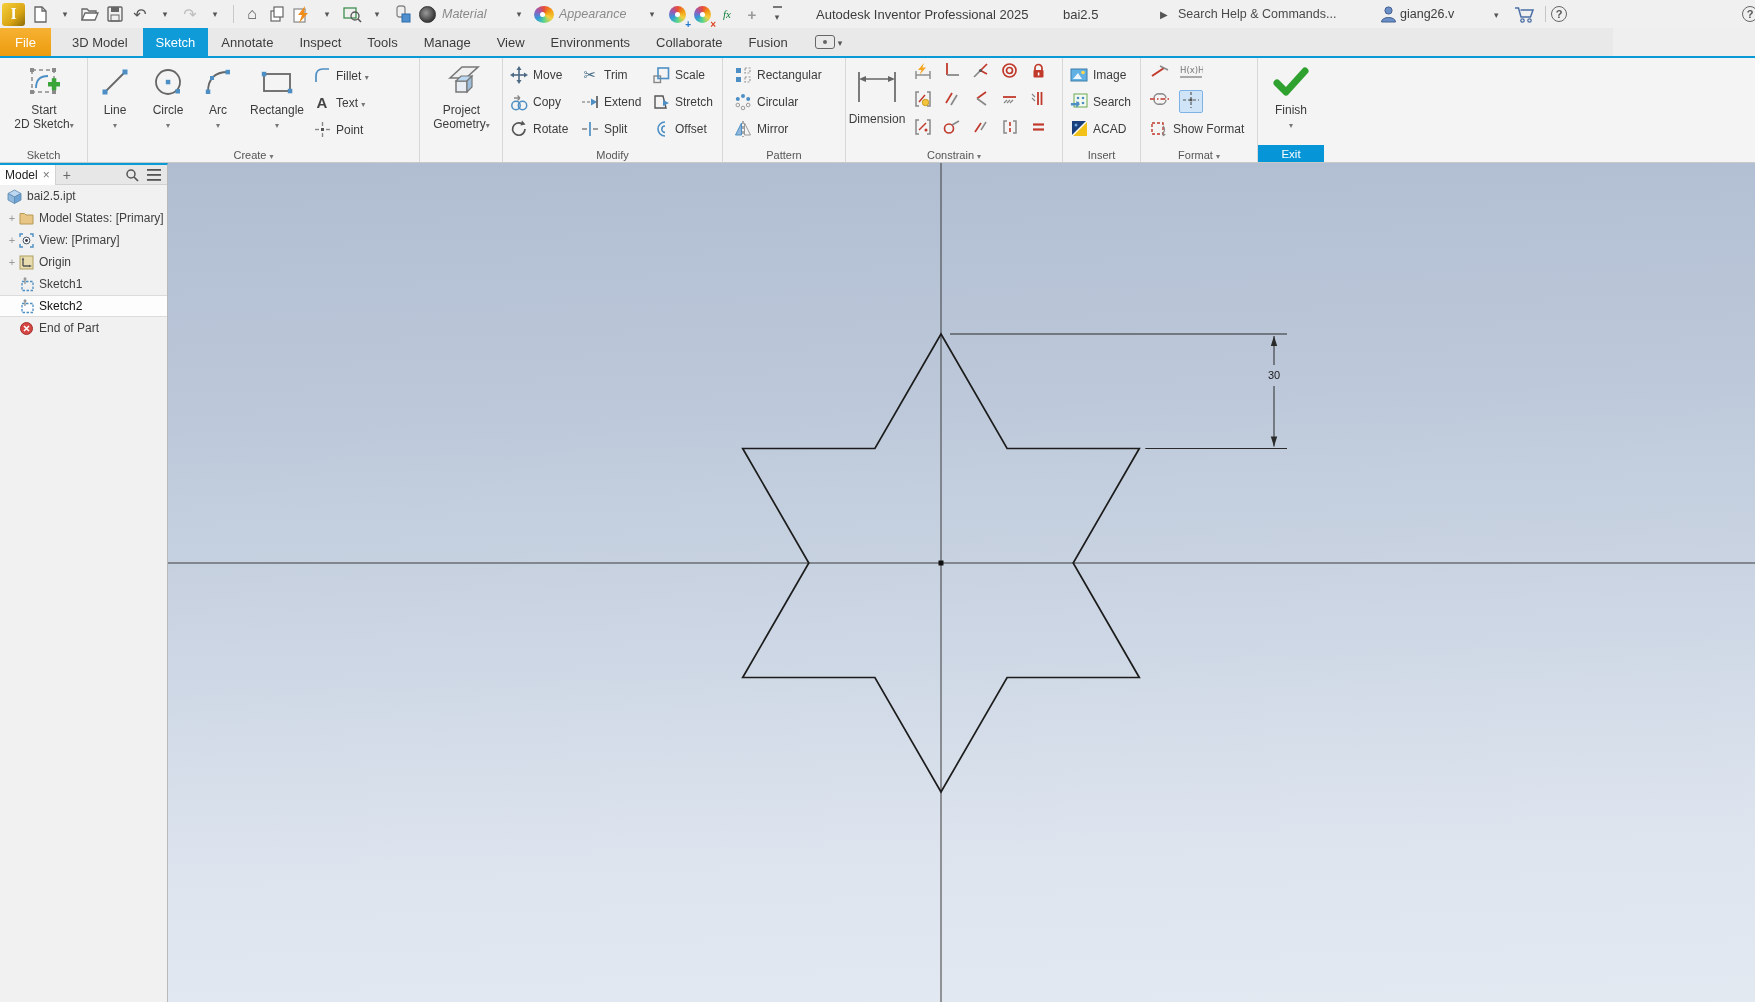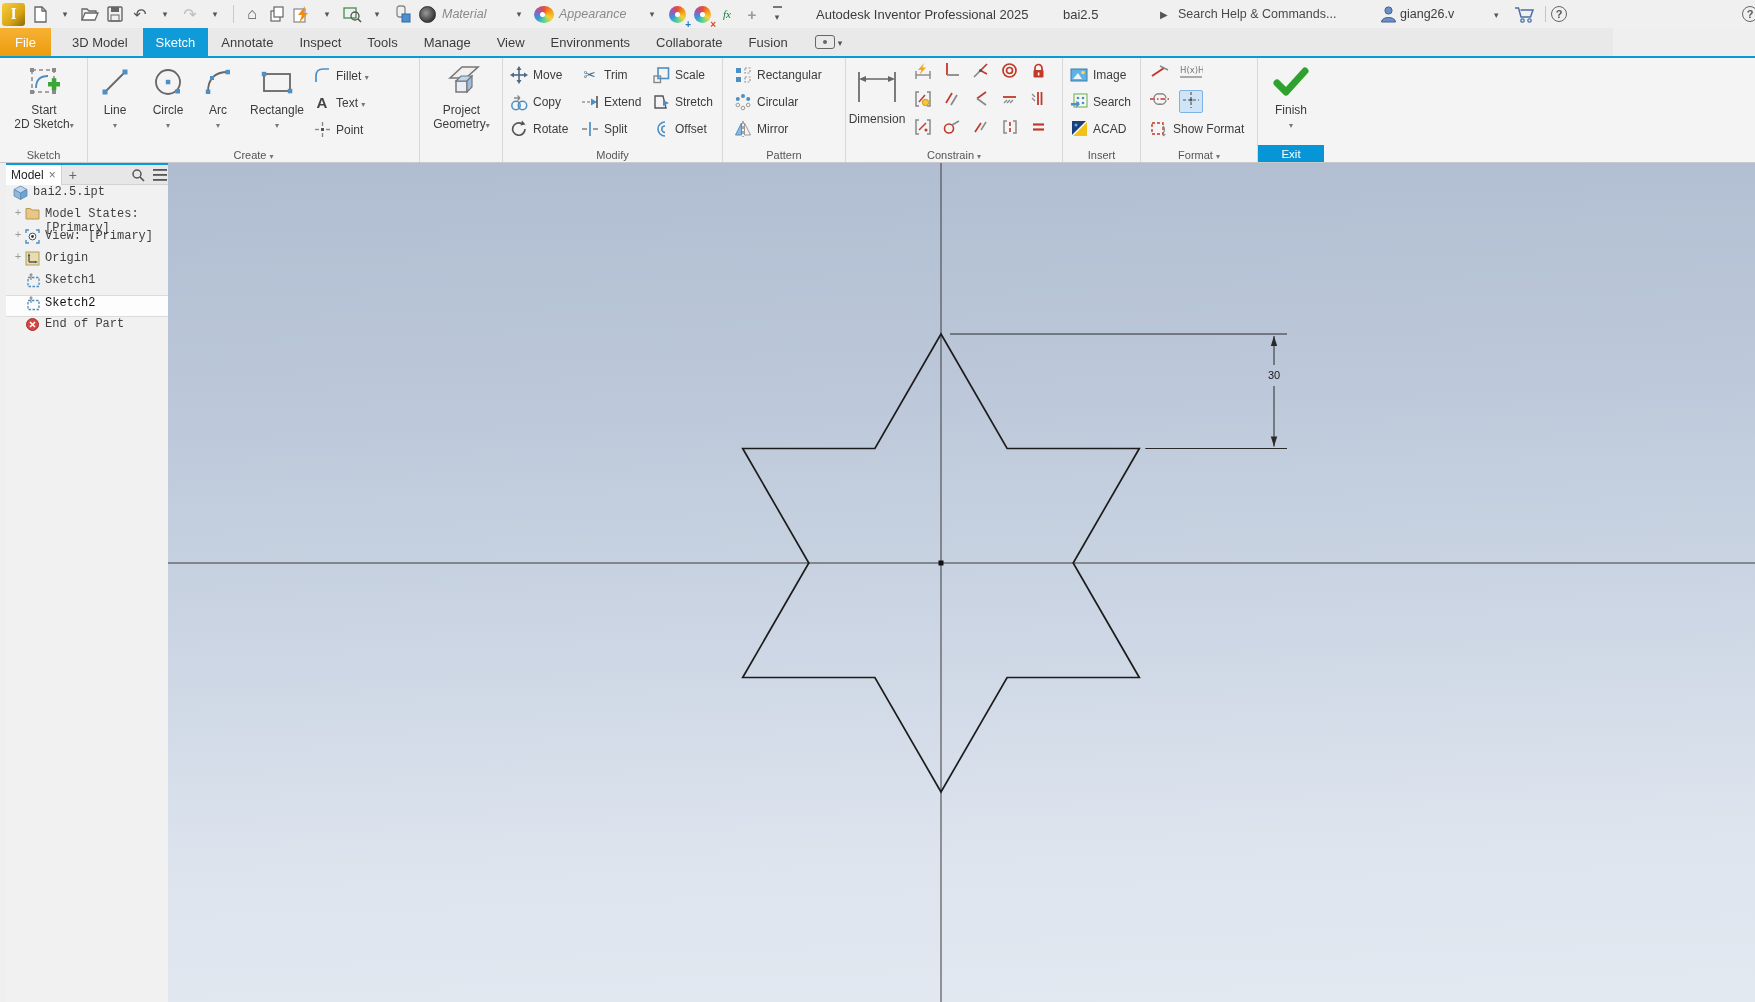--- a/index.html
+++ b/index.html
@@ -72,30 +72,30 @@
   .srow .sic { width:20px; display:flex; justify-content:center; margin-right:4px; flex:none; }
   .cell-ic { display:flex; align-items:flex-start; justify-content:center; width:29px; height:28px; cursor:pointer; }
   .hl { background:#cfe4f7; border:1px solid #7fb2e5; border-radius:2px; }
   .exit-bar { position:absolute; bottom:0; left:0; right:0; height:17px; background:#0696d7;
     color:#fff; font-size:11.5px; display:flex; align-items:center; justify-content:center; }
   .scissors { font-size:15px; color:#4a6f8a; }
   .undo-ch { font-size:16px; color:#555; } .redo-ch { font-size:16px; color:#bdbdbd; }
   .home-ch { font-size:16px; color:#555; }
 
   
-  .browser { position:absolute; left:6px; top:163px; width:168px; height:839px;
+  .browser { position:absolute; left:0; top:163px; width:168px; height:839px;
     background:#f1f1f1; border-top:2px solid #0a9ad6; border-right:1px solid #b9b9b9; }
   .bheader { height:20px; display:flex; align-items:center; background:#e7e7e7; border-bottom:1px solid #d2d2d2; }
   .btab { background:#fff; height:20px; display:flex; align-items:center; padding:0 5px; gap:5px;
     border-right:1px solid #d2d2d2; font-size:12px; color:#222; }
   .bx { color:#777; font-size:12px; cursor:pointer; }
   .bplus { color:#666; font-size:14px; padding:0 7px; cursor:pointer; }
   .bsp { flex:1; }
   .bico { padding:0 4px; cursor:pointer; display:flex; align-items:center; }
-  .trow { display:flex; height:22px; font-size:12px; color:#3f3f3f; cursor:pointer; position:relative;font-family:Liberation Mono, monospace; }
+  .trow { display:flex; align-items:center; height:22px; font-size:12px; color:#3f3f3f; cursor:pointer; position:relative; }
   .trow .exp { width:12px; text-align:center; color:#9a9a9a; font-size:11px; flex:none; }
   .trow .tic { width:17px; display:flex; justify-content:center; margin-right:4px; flex:none; }
   .trow.selected { background:#fdfdfd; border-top:1px solid #dcdcdc; border-bottom:1px solid #dcdcdc; color:#111; }
   .indent0 { padding-left:6px; } .indent1 { padding-left:6px; } .indent2 { padding-left:18px; }
 
   
   .canvas { position:absolute; left:168px; top:163px; width:1587px; height:839px;
     background:linear-gradient(178deg,#b0bdd1 0%,#bdc9da 30%,#ccd6e4 55%,#dde4ee 80%,#e3e9f1 100%); }
   .canvas svg { display:block; width:1587px; height:839px; }
   .dimtxt { font-size:11px; fill:#1a1a1a; font-family:"Liberation Sans","DejaVu Sans",sans-serif; }

